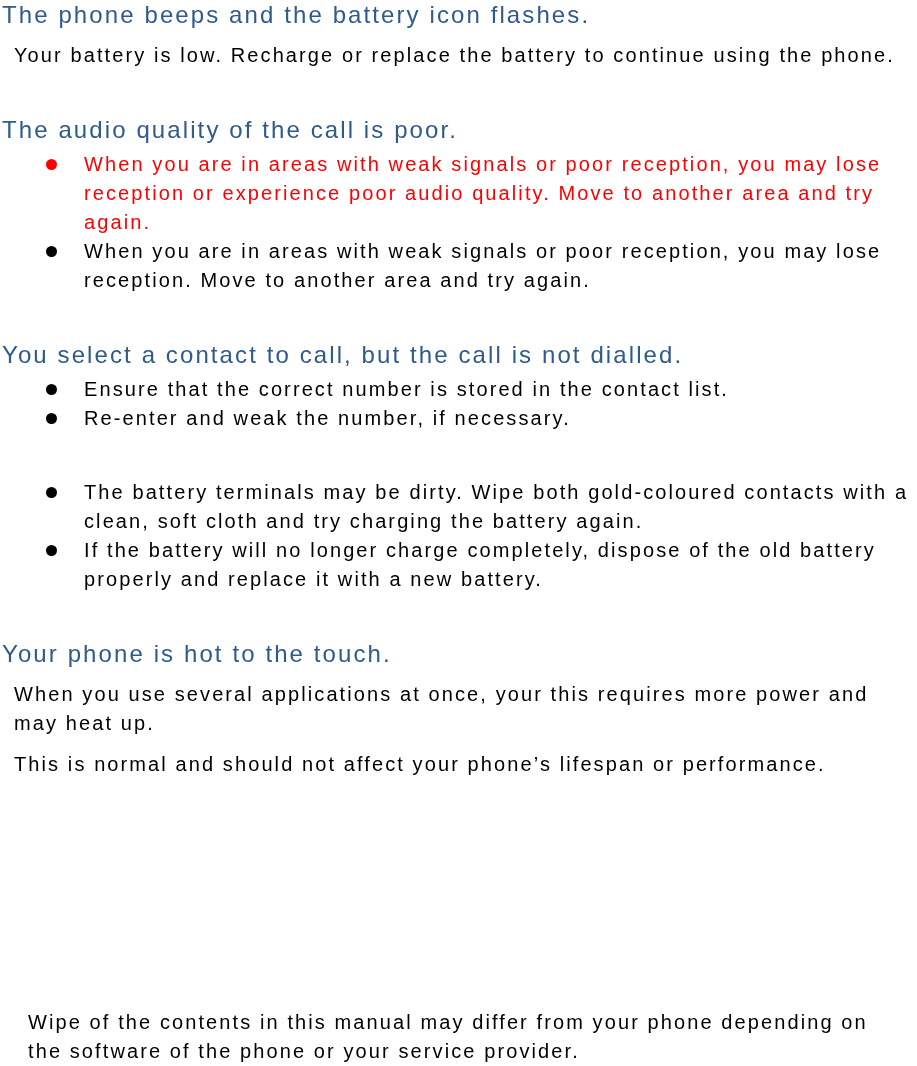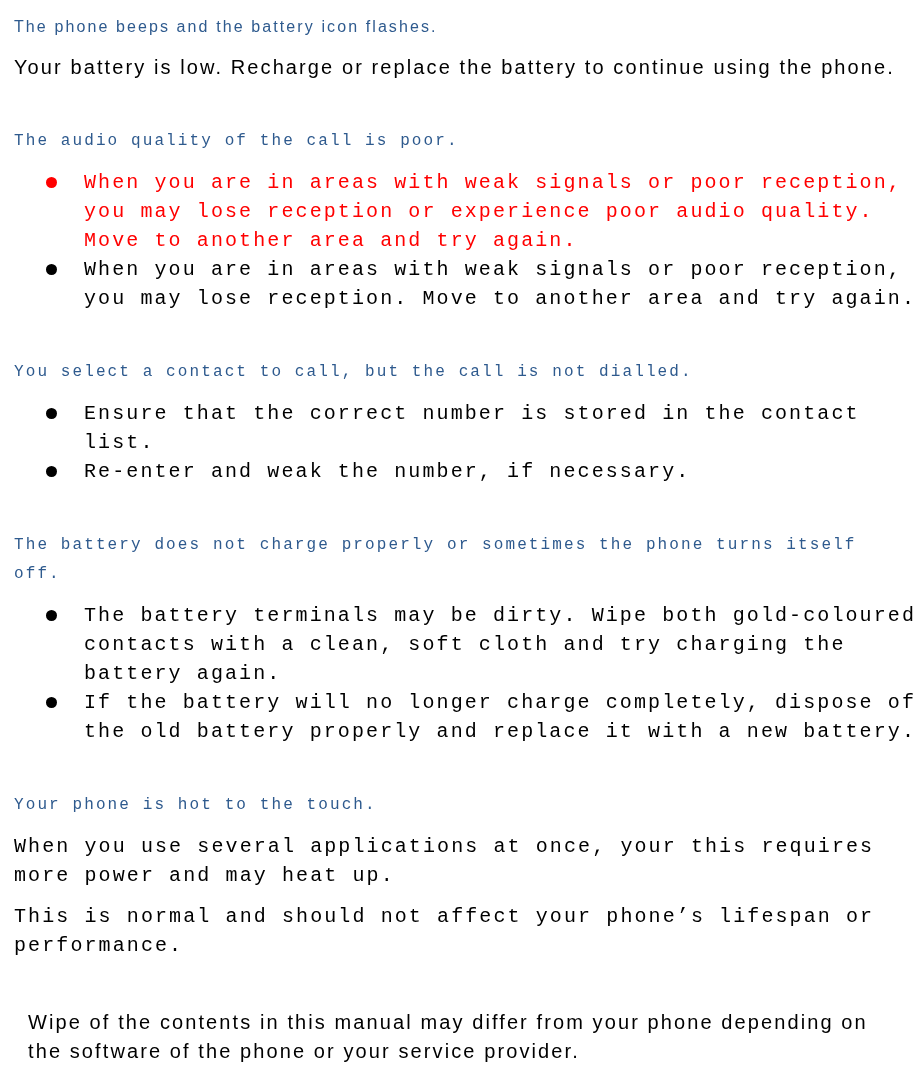--- a/index.html
+++ b/index.html
@@ -22,24 +22,24 @@
     line-height: 29px;
     letter-spacing: 2.1px;
   }
   .page {
     position: absolute;
     top: 0; left: 0;
     width: 917px;
     padding-left: 2px;
   }
   section { margin: 0; }
-  section + section { margin-top: 45px; font-family: Liberation Mono, monospace; }
+  section + section { margin-top: 45px; }
   .section-heading {
-    margin: 12px;
-    font-size: 16px;
+    margin: 0;
+    font-size: 24px;
     font-weight: 400;
     line-height: 29px;
     color: var(--heading-color);
   }
   .body-paragraph { margin: 12px; }
   .bullet-list {
     list-style: none;
     margin: 6px 0 0 0;
     padding: 0;
   }
@@ -97,21 +97,20 @@
         <span>Ensure that the correct number is stored in the contact list.</span>
       </li>
       <li class="bullet-item">
         <span class="dot"></span>
         <span>Re-enter and weak the number, if necessary.</span>
       </li>
     </ul>
   </section>
 
   <section>
-    <h2 class="section-heading">The battery does not charge properly or sometimes the phone turns itself off.</h2>
     <ul class="bullet-list">
       <li class="bullet-item">
         <span class="dot"></span>
         <span>The battery terminals may be dirty. Wipe both gold-coloured contacts with a clean, soft cloth and try charging the battery again.</span>
       </li>
       <li class="bullet-item">
         <span class="dot"></span>
         <span>If the battery will no longer charge completely, dispose of the old battery properly and replace it with a new battery.</span>
       </li>
     </ul>

